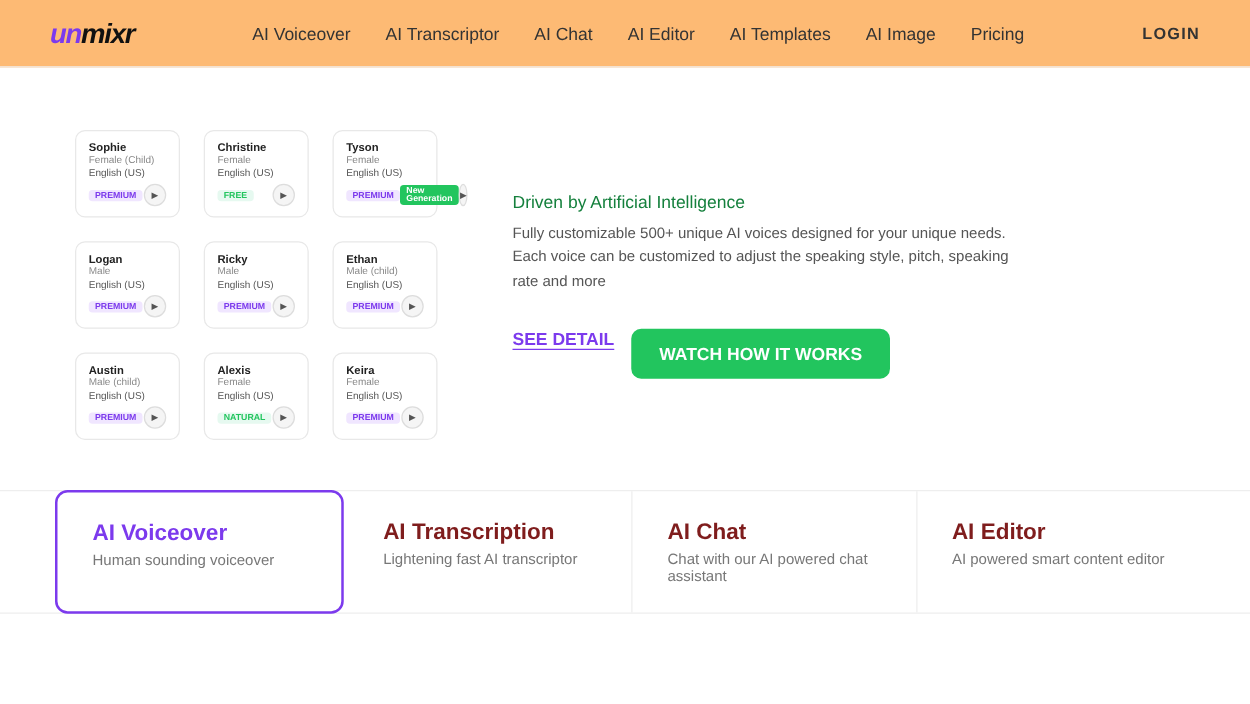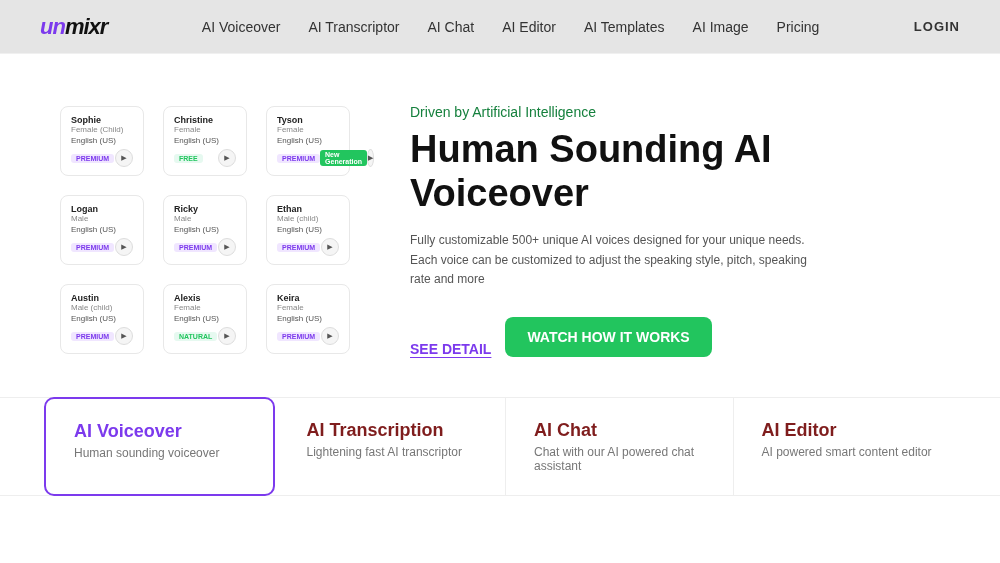--- a/index.html
+++ b/index.html
@@ -2,21 +2,21 @@
 <html><head>
   <meta charset="utf-8">
   <style>
     * { margin: 0; padding: 0; box-sizing: border-box; }
     body { font-family: -apple-system, BlinkMacSystemFont, 'Segoe UI', sans-serif; background: #fff; color: #222; overflow-x: hidden; }
 
     
     nav {
       display: flex; align-items: center; justify-content: space-between;
       padding: 0 40px; height: 54px; border-bottom: 1px solid #f0f0f0;
-      position: sticky; top: 0; background: #e5e5e5; z-index: 100;
+      position: sticky; top: 0; background: #fdba74; z-index: 100;
     }
     .nav-links { display: flex; gap: 28px; }
     .nav-links a { text-decoration: none; color: #333; font-size: 14px; font-weight: 500; }
     .nav-login { font-size: 13px; font-weight: 700; letter-spacing: 1px; color: #333; cursor: pointer; }
 
     
     .hero {
       display: flex; align-items: center; justify-content: center;
       padding: 50px 60px 30px; gap: 60px; max-width: 1000px; margin: 0 auto;
     }
@@ -39,21 +39,21 @@
     .play-btn {
       width: 18px; height: 18px; border-radius: 50%; background: #f5f5f5;
       display: flex; align-items: center; justify-content: center; font-size: 7px; color: #555;
       border: 1px solid #ddd; cursor: pointer;
     }
 
     .hero-text { flex: 1; }
     .hero-driven { font-size: 14px; color: #15803d; margin-bottom: 8px; }
     .hero-title { font-size: 38px; font-weight: 800; line-height: 1.15; color: #111; margin-bottom: 16px; }
     .hero-desc { font-size: 12px; color: #555; line-height: 1.6; margin-bottom: 28px; max-width: 420px; }
-    .hero-buttons { display: flex; gap: 14px; align-items: flex-end; }
+    .hero-buttons { display: flex; gap: 14px; align-items: flex-start; }
     .btn-see-detail {
       font-size: 14px; font-weight: 600; color: #7c3aed; border: none; background: none;
       cursor: pointer; text-decoration: underline; text-underline-offset: 3px;
     }
     .btn-watch {
       background: #22c55e; color: #fff; border: none; border-radius: 8px;
       padding: 12px 22px; font-size: 14px; font-weight: 700; cursor: pointer;
     }
 
     
@@ -188,21 +188,20 @@
     <div class="voice-card-row">
       <span class="badge badge-premium">PREMIUM</span>
 
       <div class="play-btn">▶</div>
     </div>
   </div>
       </div>
   </div>
   <div class="hero-text">
     <div class="hero-driven">Driven by Artificial Intelligence</div>
-    <h1 class="hero-title">Human Sounding AI Voiceover</h1>
     <p class="hero-desc">Fully customizable 500+ unique AI voices designed for your unique needs. Each voice can be customized to adjust the speaking style, pitch, speaking rate and more</p>
     <div class="hero-buttons">
       <button class="btn-see-detail">SEE DETAIL</button>
       <button class="btn-watch">WATCH HOW IT WORKS</button>
     </div>
   </div>
 </section>
 
 <section class="features-section" id="features-tabs">
     <div class="feature-tab active">

